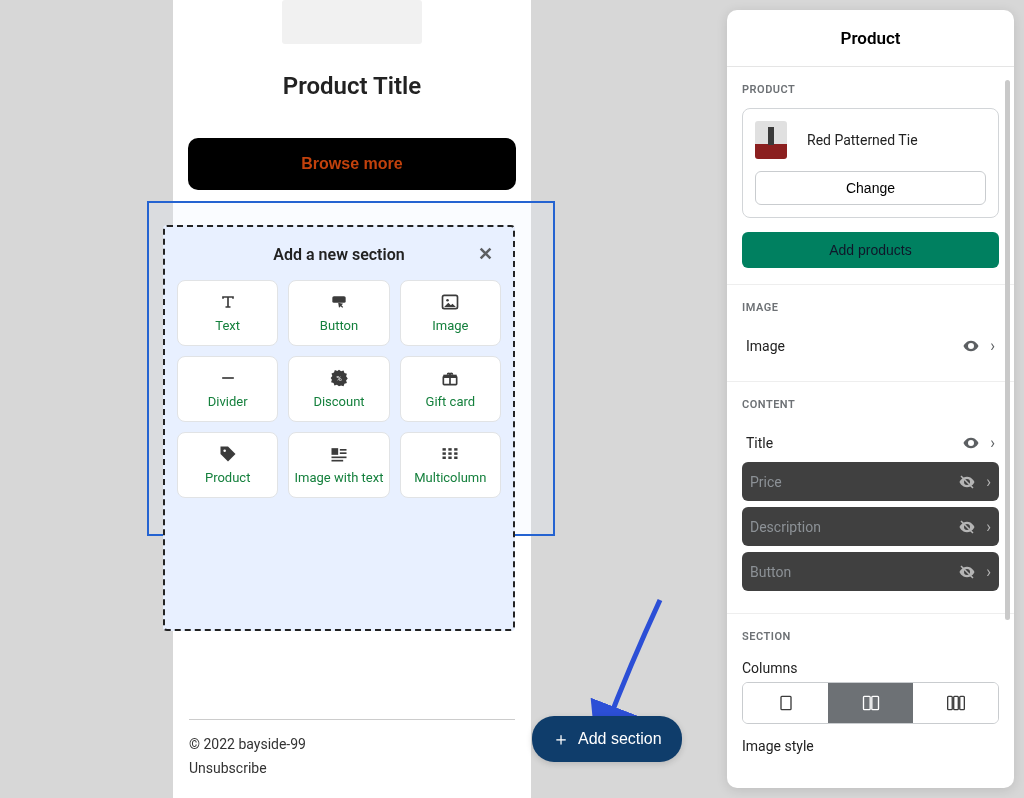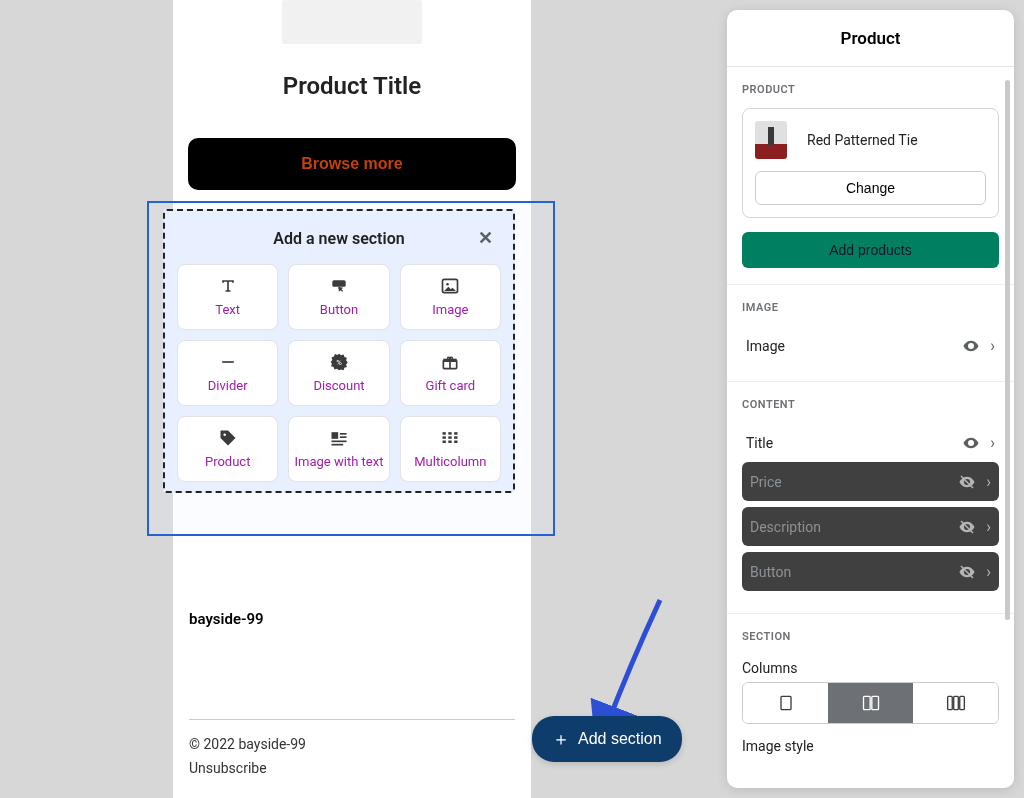--- a/index.html
+++ b/index.html
@@ -57,23 +57,23 @@
     .section-insert-zone {
       position: absolute;
       left: 147px;
       top: 201px;
       width: 408px;
       height: 335px;
       border: 2px solid #2463d1;
       background: rgba(230, 239, 255, 0.2);
     }
     .section-insert-inner {
-      margin: 6px 14px 6px 14px;
+      margin: 22px 14px 6px 14px;
       width: 352px;
-      height: 284px;
+      height: 406px;
       border: 2px dashed #222;
       background: #e8f0ff;
       border-radius: 4px;
       padding: 18px 12px 0;
     }
     .add-section-header {
       display:flex; justify-content:center; align-items:center; position:relative;
       font-size:16px; font-weight:600; color:#222; margin-bottom:16px;
     }
     .close-x {
@@ -81,21 +81,21 @@
     }
     .section-grid {
       display:grid; grid-template-columns: repeat(3, 1fr); gap:10px;
     }
     .section-tile {
       background:#fff; border:1px solid #e1e3e5; border-radius:8px;
       display:flex; flex-direction:column; align-items:center; justify-content:center;
       padding:10px 4px; cursor:pointer; min-height:66px;
     }
     .section-tile .icon { font-size:18px; color:#3b3b3b; margin-bottom:6px; }
-    .section-tile .label { font-size:13px; color:#a21caf; text-align:center; line-height:1.2;}
+    .section-tile .label { font-size:13px; color:#15803d; text-align:center; line-height:1.2;}
     .icon svg { width:20px; height:20px; display:block; fill:#3b3b3b;}
     .footer-block {
       position:absolute;
       bottom: 0;
       left:0; right:0;
       padding: 0 16px 22px;
     }
     .store-name { font-weight:600; font-size:15px; margin-bottom:6px;}
     .redacted { width: 270px; height: 75px; background:#fff; }
     .footer-divider { height:1px; background:#ccc; margin: 10px 0 16px;}

